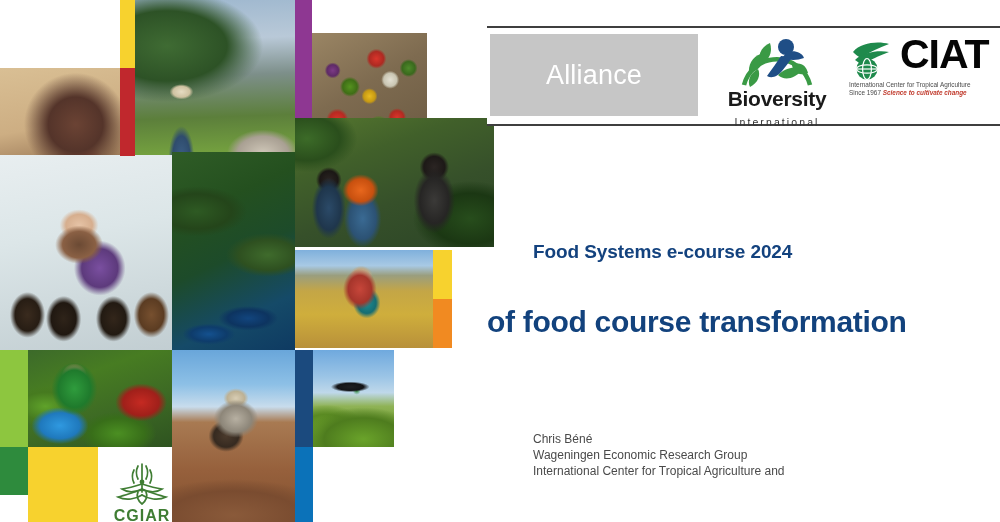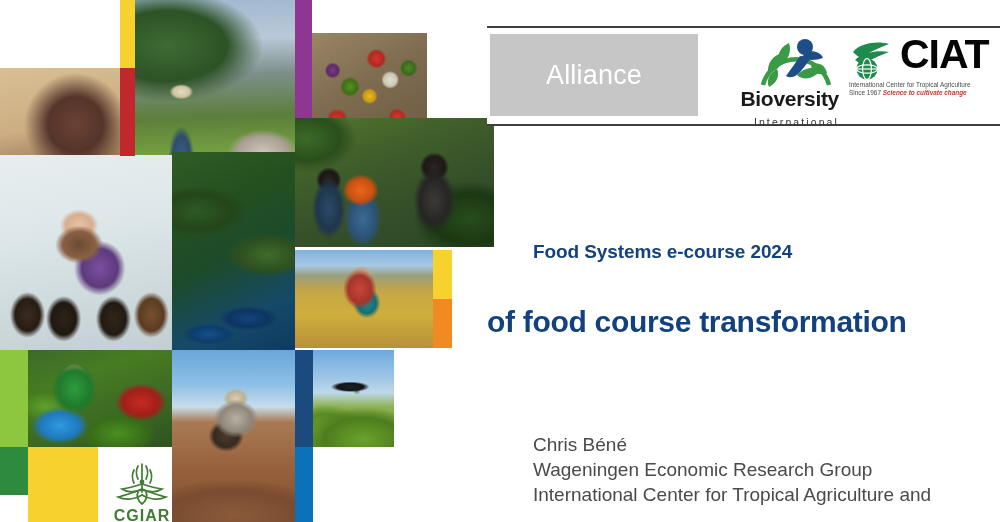--- a/index.html
+++ b/index.html
@@ -150,21 +150,21 @@
     display: flex;
     align-items: center;
     justify-content: center;
   }
   #alliance-box .alliance-text {
     color: #ffffff;
     font-size: 27px;
     font-family: "Liberation Sans", sans-serif;
     letter-spacing: 0.2px;
   }
-  .logo-wrap { position: absolute; display: flex; flex-direction: column; align-items: flex-end; }
+  .logo-wrap { position: absolute; display: flex; flex-direction: column; align-items: center; }
 
   .bio-name {
     font-weight: bold;
     color: #1a1a1a;
     letter-spacing: -0.3px;
     line-height: 1;
   }
   .bio-sub {
     color: #333333;
     line-height: 1;
@@ -192,21 +192,21 @@
     position: absolute;
     color: #12427d;
     font-weight: bold;
     font-size: 30px;
     line-height: 1.27;
     letter-spacing: -0.3px;
   }
   #author-block {
     position: absolute;
     color: #4a4a4a;
-    font-size: 19px;
+    font-size: 12px;
     line-height: 1.32;
   }
   .cgiar-label {
     color: #3f7d33;
     font-weight: bold;
     letter-spacing: 1px;
     text-align: center;
   }
 </style>
 </head>

